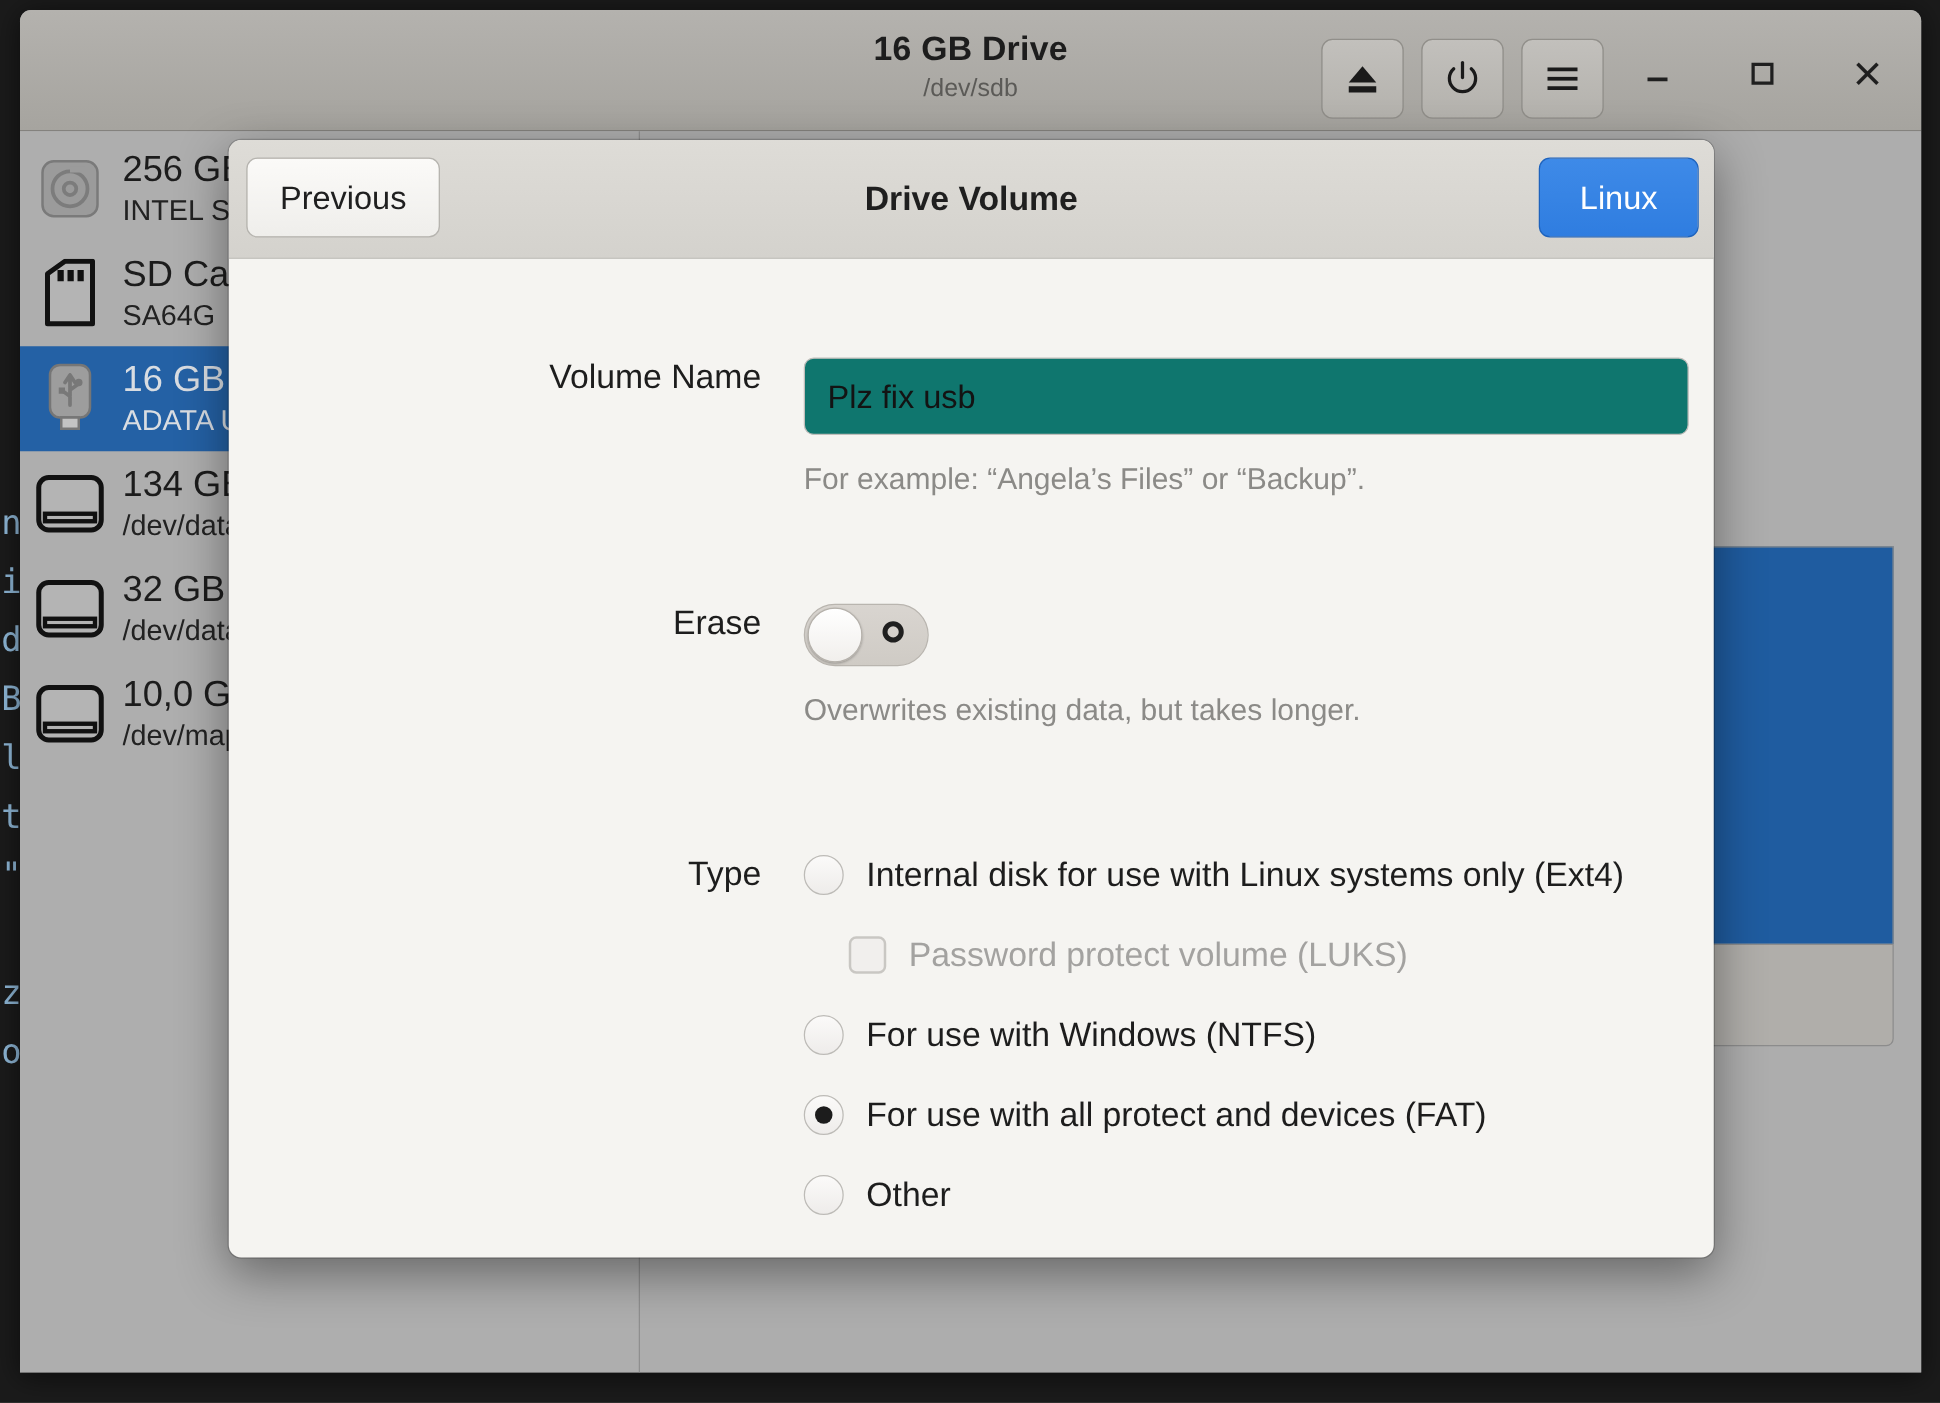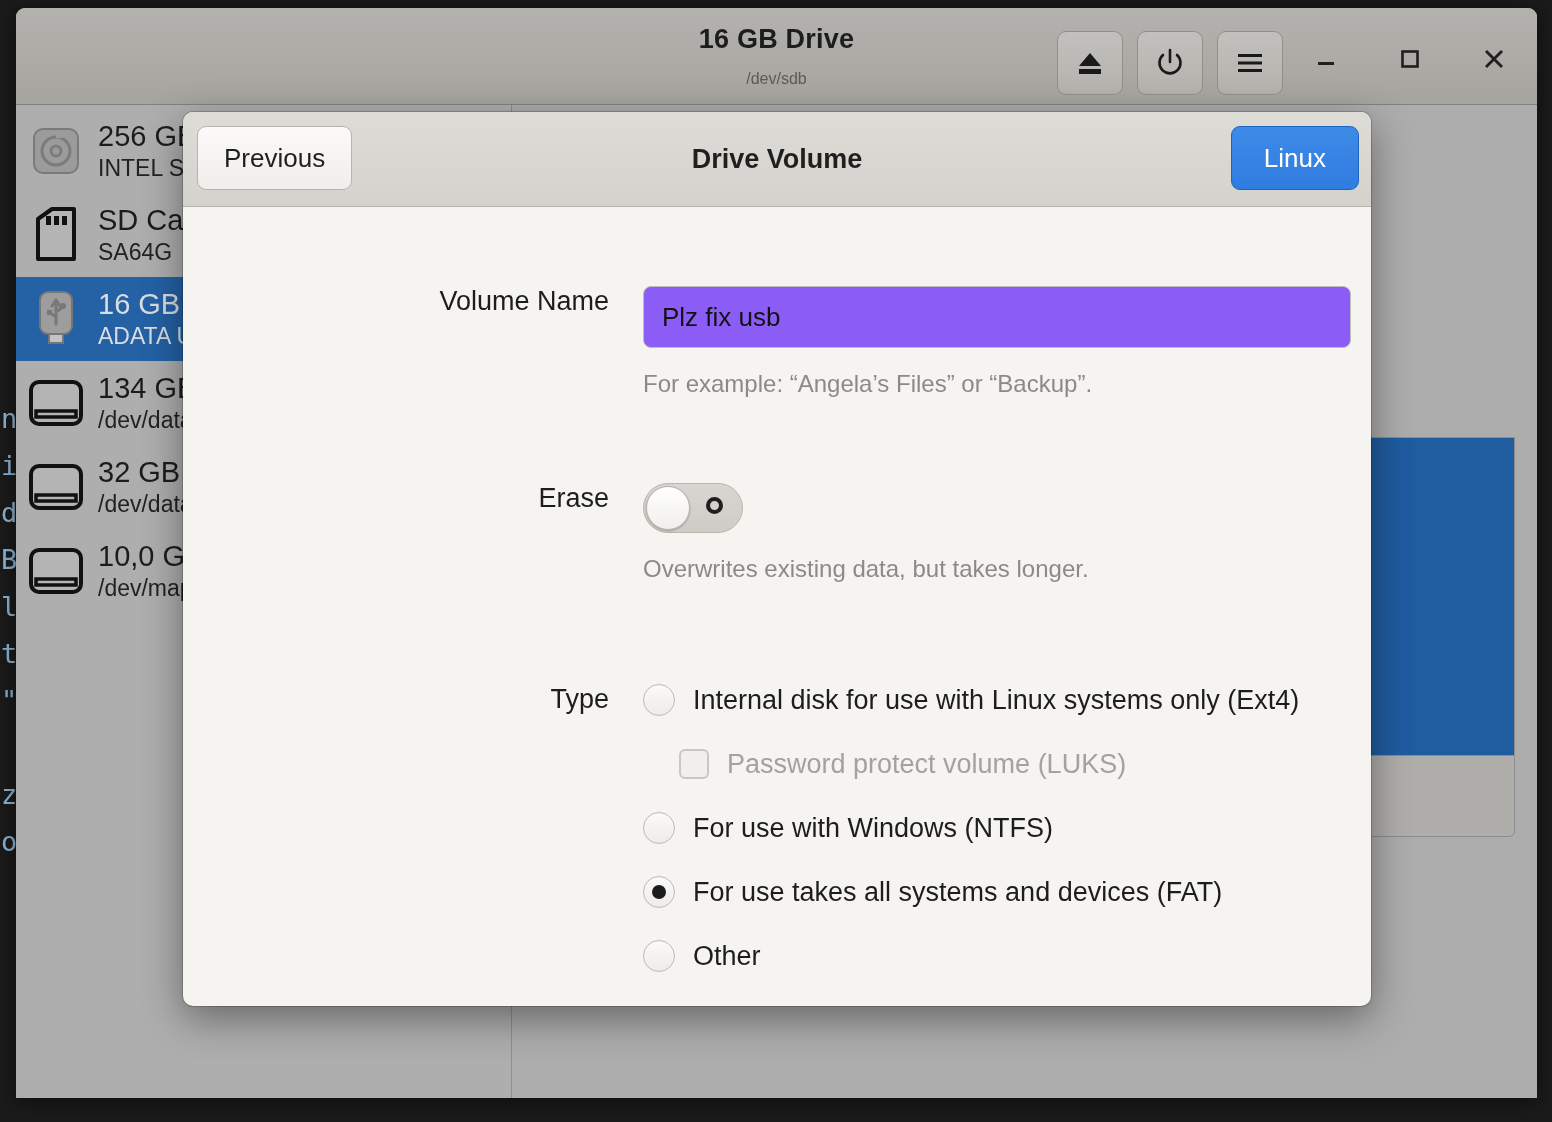--- a/index.html
+++ b/index.html
@@ -40,21 +40,21 @@
   }
   .title-center {
     position: absolute; left: 0; right: 0; top: 16px;
     text-align: center; pointer-events: none;
   }
   .title-main {
     display: block; font-size: 27px; font-weight: bold; color: #1d1d1d;
     letter-spacing: 0.2px;
   }
   .title-sub {
-    display: block; font-size: 16px; color: #5b5a57; margin-top: 15px;
+    display: block; font-size: 20px; color: #5b5a57; margin-top: 5px;
   }
   .hdr-btns { position: absolute; right: 254px; top: 23px; display: flex; gap: 14px; }
   .hdr-btn {
     width: 66px; height: 64px; border-radius: 9px;
     background: linear-gradient(180deg,#c2c0bc,#b4b2ad);
     border: 1px solid #918f8a;
     display: flex; align-items: center; justify-content: center;
     cursor: pointer;
   }
   .wm-btns { position: absolute; right: 20px; top: 28px; display: flex; gap: 38px; align-items: center; }
@@ -132,21 +132,21 @@
   .dialog-body { padding: 60px 0 0 0; }
   .form-row { display: flex; margin-bottom: 4px; margin-top: 19px; }
   .form-label {
     width: 460px; flex: 0 0 460px; text-align: right; padding-right: 34px;
     font-size: 27px; color: #1d1d1d;
   }
   .form-field { flex: 1; }
   .name-input {
     display: block; width: 708px; height: 62px;
     padding: 12px 18px; font-size: 26px; color: #131313;
-    background: #8b5cf6; border: 1px solid #c0bebа; border: 1px solid #c0bebb;
+    background: #0f766e; border: 1px solid #c0bebа; border: 1px solid #c0bebb;
     border-radius: 8px; font-family: "Liberation Sans", sans-serif;
   }
   .hint {
     font-size: 24px; color: #8b8a87; margin-top: 22px;
   }
   .row-gap { height: 62px; }
 
   
   .toggle {
     width: 100px; height: 50px; border-radius: 25px;
@@ -402,21 +402,21 @@
             <span class="check-label">Password protect volume (LUKS)</span>
           </div>
 
           <div class="radio-line">
             <span class="radio"></span>
             <span class="radio-label">For use with Windows (NTFS)</span>
           </div>
 
           <div class="radio-line">
             <span class="radio checked"></span>
-            <span class="radio-label">For use takes all systems and devices (FAT)</span>
+            <span class="radio-label">For use with all protect and devices (FAT)</span>
           </div>
 
           <div class="radio-line">
             <span class="radio"></span>
             <span class="radio-label">Other</span>
           </div>
 
         </div>
       </div>
 

